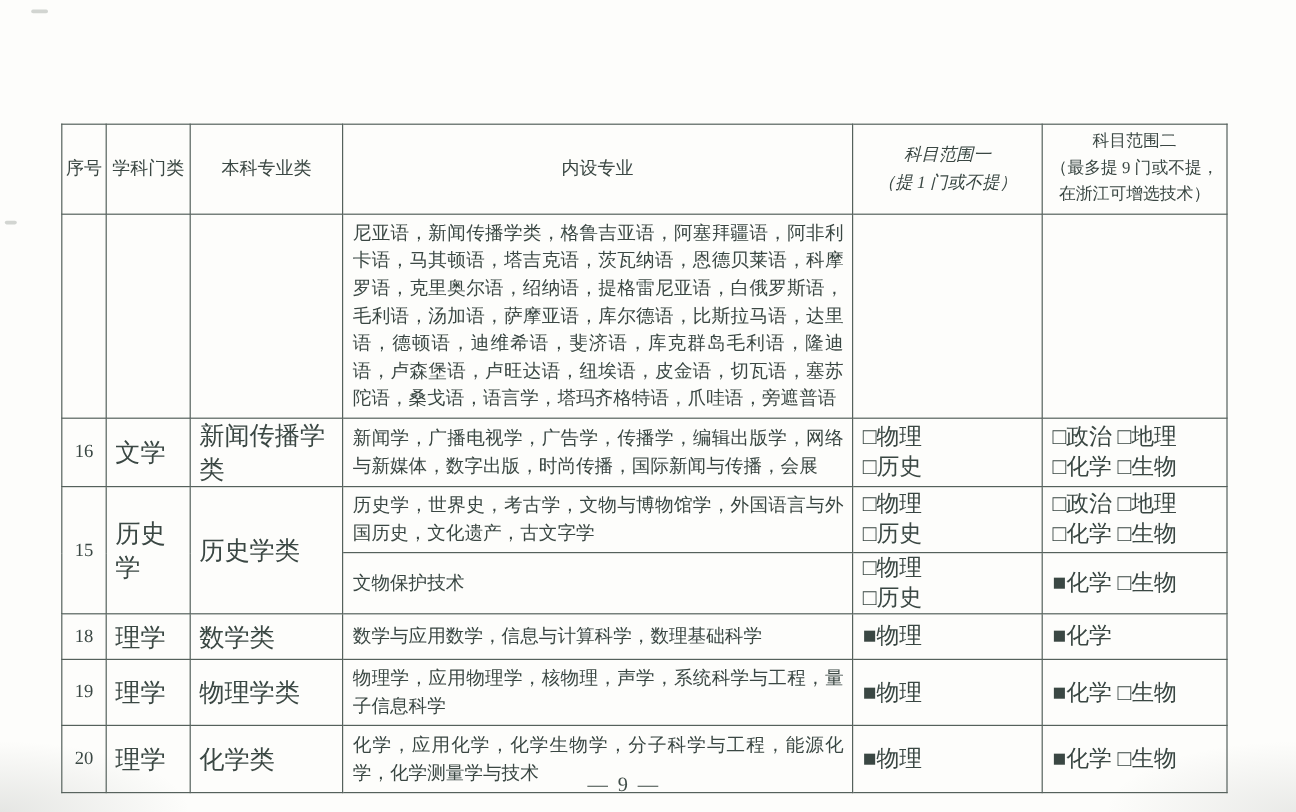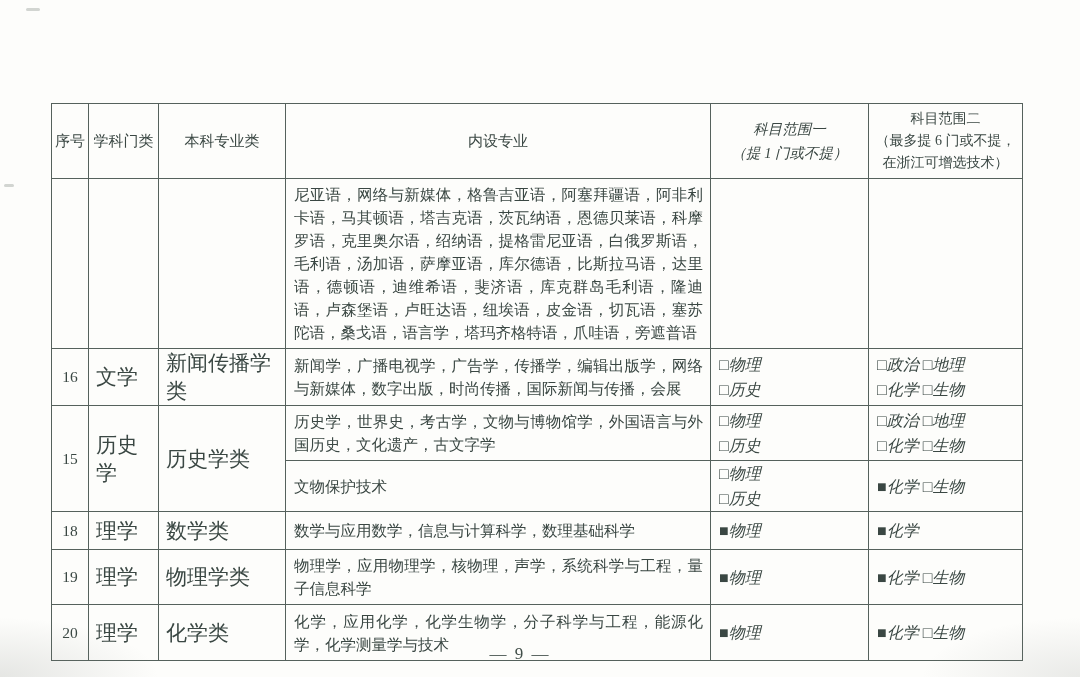--- a/index.html
+++ b/index.html
@@ -53,24 +53,23 @@
   td.num { text-align: center; font-size: 15.5px; }
   td.cat, td.mclass { font-size: 21px; padding-left: 7px; }
   td.majors {
     font-size: 15.5px;
     line-height: 23px;
     padding: 4px 7px 4px 8px;
     text-align: justify;
     vertical-align: middle;
   }
   td.range {
-    font-size: 16px;
+    font-size: 19px;
     padding-left: 8px;
     vertical-align: middle;
-    font-style: italic;
   }
   td.range .rline { line-height: 25px; white-space: nowrap; }
   td.range .rline:empty { display: none; }
 
   .footer {
     position: absolute;
     left: 0; right: 40px;
     top: 644px;
     text-align: center;
     font-size: 17px;
@@ -106,30 +105,30 @@
       </th>
       <th>
         <div class="th-line">内设专业</div>
       </th>
       <th class="th-mid">
         <div class="th-line">科目范围一</div>
         <div class="th-line">（提 1 门或不提）</div>
       </th>
       <th class="th-small">
         <div class="th-line">科目范围二</div>
-        <div class="th-line">（最多提 6 门或不提，</div>
+        <div class="th-line">（最多提 9 门或不提，</div>
         <div class="th-line">在浙江可增选技术）</div>
       </th>
     </tr>
 
     <tr style="height:162px">
       <td class="num"></td>
       <td class="cat"></td>
       <td class="mclass"></td>
-      <td class="majors">尼亚语，网络与新媒体，格鲁吉亚语，阿塞拜疆语，阿非利卡语，马其顿语，塔吉克语，茨瓦纳语，恩德贝莱语，科摩罗语，克里奥尔语，绍纳语，提格雷尼亚语，白俄罗斯语，毛利语，汤加语，萨摩亚语，库尔德语，比斯拉马语，达里语，德顿语，迪维希语，斐济语，库克群岛毛利语，隆迪语，卢森堡语，卢旺达语，纽埃语，皮金语，切瓦语，塞苏陀语，桑戈语，语言学，塔玛齐格特语，爪哇语，旁遮普语</td>
+      <td class="majors">尼亚语，新闻传播学类，格鲁吉亚语，阿塞拜疆语，阿非利卡语，马其顿语，塔吉克语，茨瓦纳语，恩德贝莱语，科摩罗语，克里奥尔语，绍纳语，提格雷尼亚语，白俄罗斯语，毛利语，汤加语，萨摩亚语，库尔德语，比斯拉马语，达里语，德顿语，迪维希语，斐济语，库克群岛毛利语，隆迪语，卢森堡语，卢旺达语，纽埃语，皮金语，切瓦语，塞苏陀语，桑戈语，语言学，塔玛齐格特语，爪哇语，旁遮普语</td>
       <td class="range"></td>
       <td class="range"></td>
     </tr>
 
     <tr style="height:53px">
       <td class="num">16</td>
       <td class="cat">文学</td>
       <td class="mclass">新闻传播学类</td>
       <td class="majors">新闻学，广播电视学，广告学，传播学，编辑出版学，网络与新媒体，数字出版，时尚传播，国际新闻与传播，会展</td>
       <td class="range">

